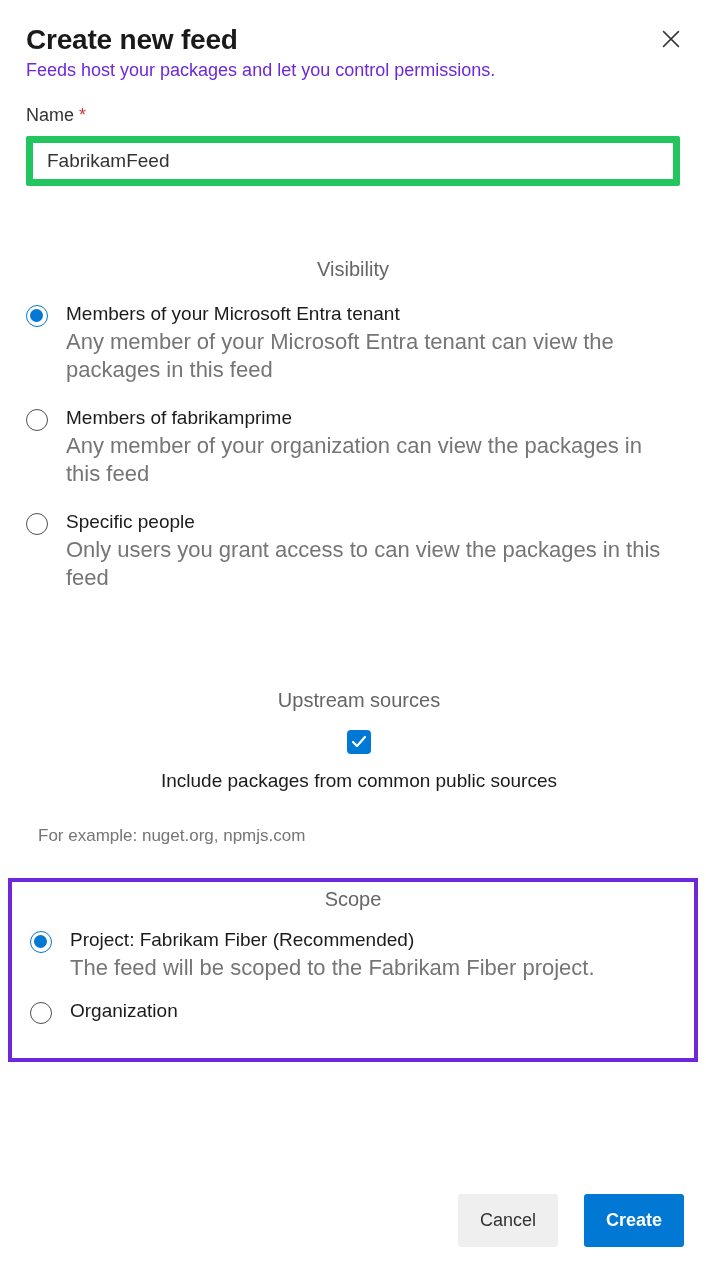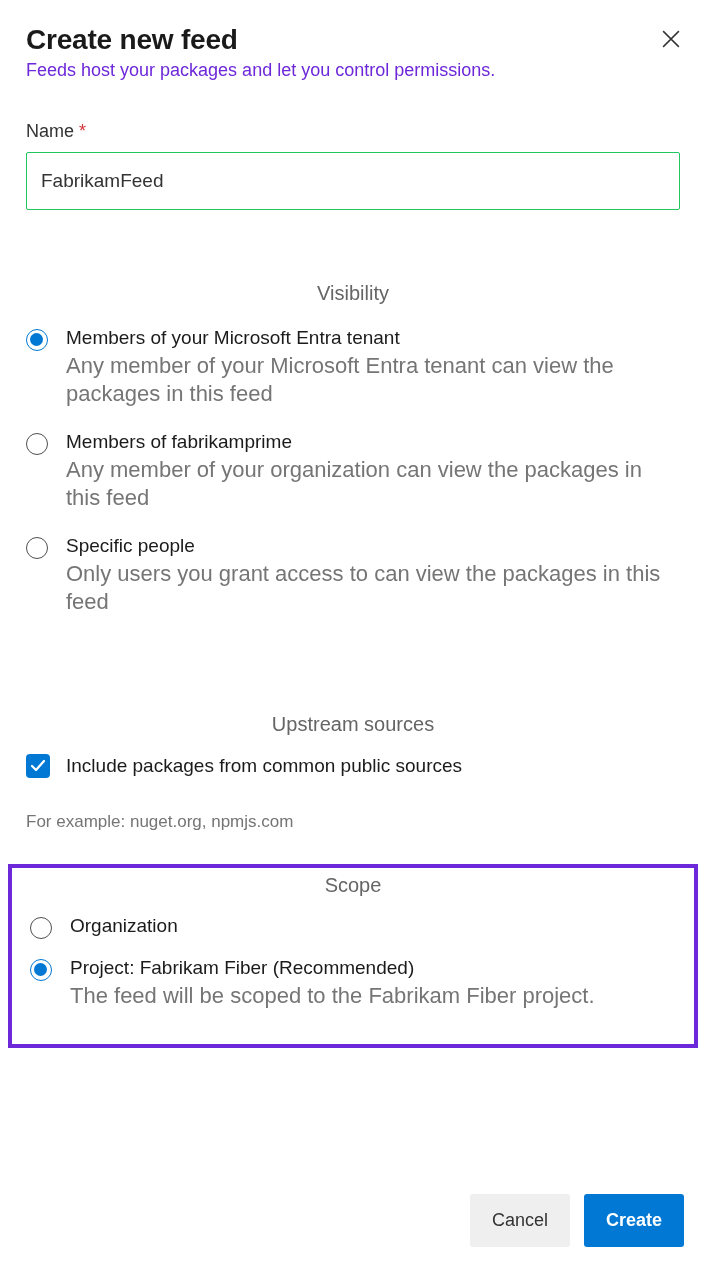--- a/index.html
+++ b/index.html
@@ -37,35 +37,35 @@
     .close-icon svg {
       width: 100%;
       height: 100%;
     }
     .subtitle {
       font-size: 18px;
       color: #6d28d9;
       margin-top: 4px;
     }
     .field-group {
-      margin-top: 40px;
+      margin-top: 24px;
     }
     .field-label {
       font-size: 18px;
       color: #333;
       margin-bottom: 10px;
       display: block;
     }
     .required {
       color: #d13438;
     }
     .text-input {
       width: 100%;
-      height: 58px;
-      border: 1px solid #22c55e;
+      height: 50px;
+      border: 7px solid #22c55e;
       border-radius: 2px;
       padding: 0 14px;
       font-size: 19px;
       color: #333;
       outline: none;
     }
     .section-heading {
       font-size: 20px;
       color: #656565;
       font-weight: 400;
@@ -115,26 +115,28 @@
       line-height: 1.2;
     }
     .radio-desc {
       font-size: 22px;
       color: #757575;
       margin-top: 2px;
       line-height: 1.3;
     }
     .upstream-section {
       margin-top: 96px;
+      margin-left: 12px;
     }
     .checkbox-row {
       display: flex;
       align-items: center;
       gap: 16px;
       margin-top: 18px;
+      flex-direction: column;
     }
     .checkbox {
       width: 24px;
       height: 24px;
       background: #0078d4;
       border-radius: 4px;
       display: flex;
       align-items: center;
       justify-content: center;
       cursor: pointer;
@@ -180,20 +182,21 @@
       font-family: inherit;
     }
     .btn-cancel {
       background: #efefef;
       color: #333;
     }
     .btn-create {
       background: #0078d4;
       color: #ffffff;
       font-weight: 600;
+      margin-left: 12px;
     }
   </style>
 </head>
 <body>
 
 <div class="dialog">
   <div class="header-row">
     <h1 class="title">Create new feed</h1>
     <div class="close-icon">
       <svg viewBox="0 0 16 16">
@@ -247,32 +250,32 @@
           </svg>
       </div>
       <div class="checkbox-label">Include packages from common public sources</div>
     </div>
     <div class="example-text">For example: nuget.org, npmjs.com</div>
   </div>
 
   <div class="scope-section">
     <div class="section-heading">Scope</div>
 
+    <div class="radio-row">
+      <div class="radio-circle selected"></div>
+      <div class="radio-content">
+        <div class="radio-label">Project: Fabrikam Fiber (Recommended)</div>
+        <div class="radio-desc">The feed will be scoped to the Fabrikam Fiber project.</div>
+      </div>
+    </div>
+
     <div class="radio-row single">
       <div class="radio-circle"></div>
       <div class="radio-content">
         <div class="radio-label">Organization</div>
-      </div>
-    </div>
-
-    <div class="radio-row">
-      <div class="radio-circle selected"></div>
-      <div class="radio-content">
-        <div class="radio-label">Project: Fabrikam Fiber (Recommended)</div>
-        <div class="radio-desc">The feed will be scoped to the Fabrikam Fiber project.</div>
       </div>
     </div>
   </div>
 </div>
 
 <div class="footer">
   <button class="btn btn-cancel">Cancel</button>
   <button class="btn btn-create">Create</button>
 </div>
 

